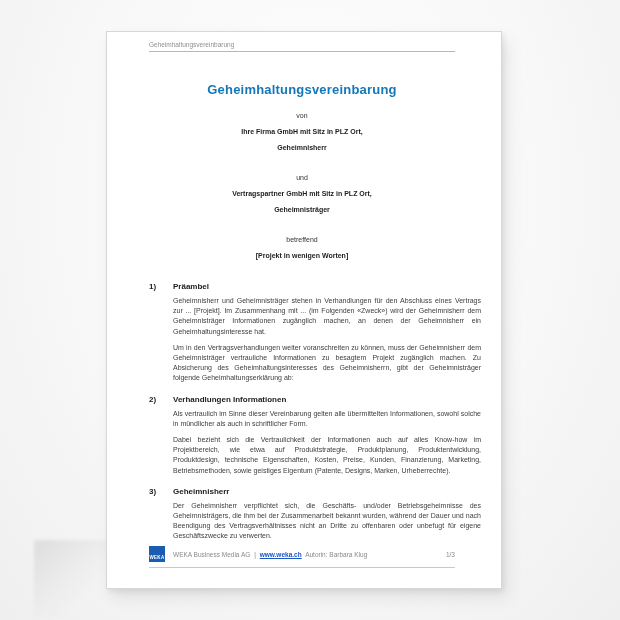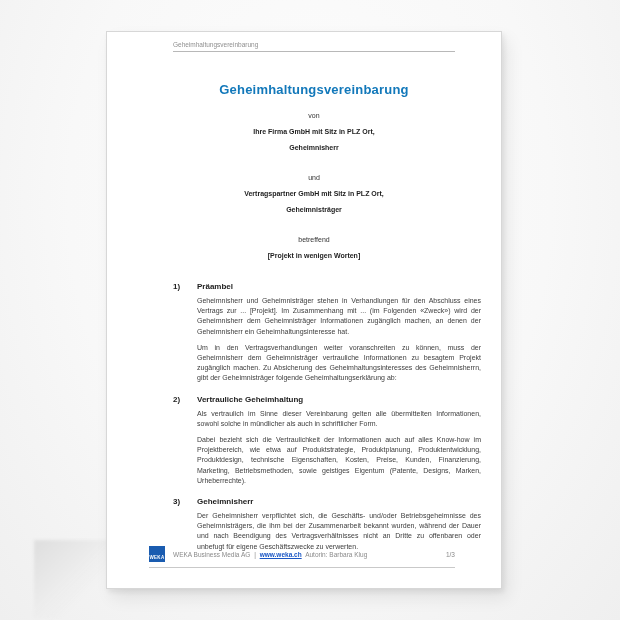--- a/index.html
+++ b/index.html
@@ -16,21 +16,21 @@
     position: absolute; left: 34px; top: 540px; width: 98px; height: 78px;
     background: linear-gradient(135deg, #e0e0e0 6%, #ececec 40%, rgba(246,246,246,0) 60%);
     filter: blur(1.5px);
   }
   .paper {
     position: absolute; left: 106px; top: 31px; width: 396px; height: 558px;
     box-sizing: border-box;
     background: var(--paper, #ffffff);
     border: 1px solid #d7d7d7;
     box-shadow: 2px 3px 5px rgba(0,0,0,0.07), 6px 9px 16px rgba(0,0,0,0.08);
-    padding: 9px 20px 0 66px;
+    padding: 9px 20px 0 42px;
   }
   .doc-header {
     font-size: 6.5px; color: #8f8f8f;
     border-bottom: 1px solid #b8b8b8;
     padding-bottom: 3px; margin-right: 26px;
   }
   .doc-title {
     margin: 30px 26px 0 0; text-align: center;
     color: var(--title-blue, #1278ba);
     font-size: 13px; font-weight: bold; letter-spacing: 0.2px;
@@ -102,21 +102,21 @@
           <span class="sec-num">1)</span>
           <span class="sec-title">Präambel</span>
         </div>
         <p class="body">Geheimnisherr und Geheimnisträger stehen in Verhandlungen für den Abschluss eines Vertrags zur ... [Projekt]. Im Zusammenhang mit ... (im Folgenden «Zweck») wird der Geheimnisherr dem Geheimnisträger Informationen zugänglich machen, an denen der Geheimnisherr ein Geheimhaltungsinteresse hat.</p>
         <p class="body">Um in den Vertragsverhandlungen weiter voranschreiten zu können, muss der Geheimnisherr dem Geheimnisträger vertrauliche Informationen zu besagtem Projekt zugänglich machen. Zu Absicherung des Geheimhaltungsinteresses des Geheimnisherrn, gibt der Geheimnisträger folgende Geheimhaltungserklärung ab:</p>
       </div>
 
       <div class="section">
         <div class="sec-head">
           <span class="sec-num">2)</span>
-          <span class="sec-title">Vertrauliche Geheimhaltung</span>
+          <span class="sec-title">Verhandlungen Informationen</span>
         </div>
         <p class="body">Als vertraulich im Sinne dieser Vereinbarung gelten alle übermittelten Informationen, sowohl solche in mündlicher als auch in schriftlicher Form.</p>
         <p class="body">Dabei bezieht sich die Vertraulichkeit der Informationen auch auf alles Know-how im Projektbereich, wie etwa auf Produktstrategie, Produktplanung, Produktentwicklung, Produktdesign, technische Eigenschaften, Kosten, Preise, Kunden, Finanzierung, Marketing, Betriebsmethoden, sowie geistiges Eigentum (Patente, Designs, Marken, Urheberrechte).</p>
       </div>
 
       <div class="section">
         <div class="sec-head">
           <span class="sec-num">3)</span>
           <span class="sec-title">Geheimnisherr</span>
         </div>

